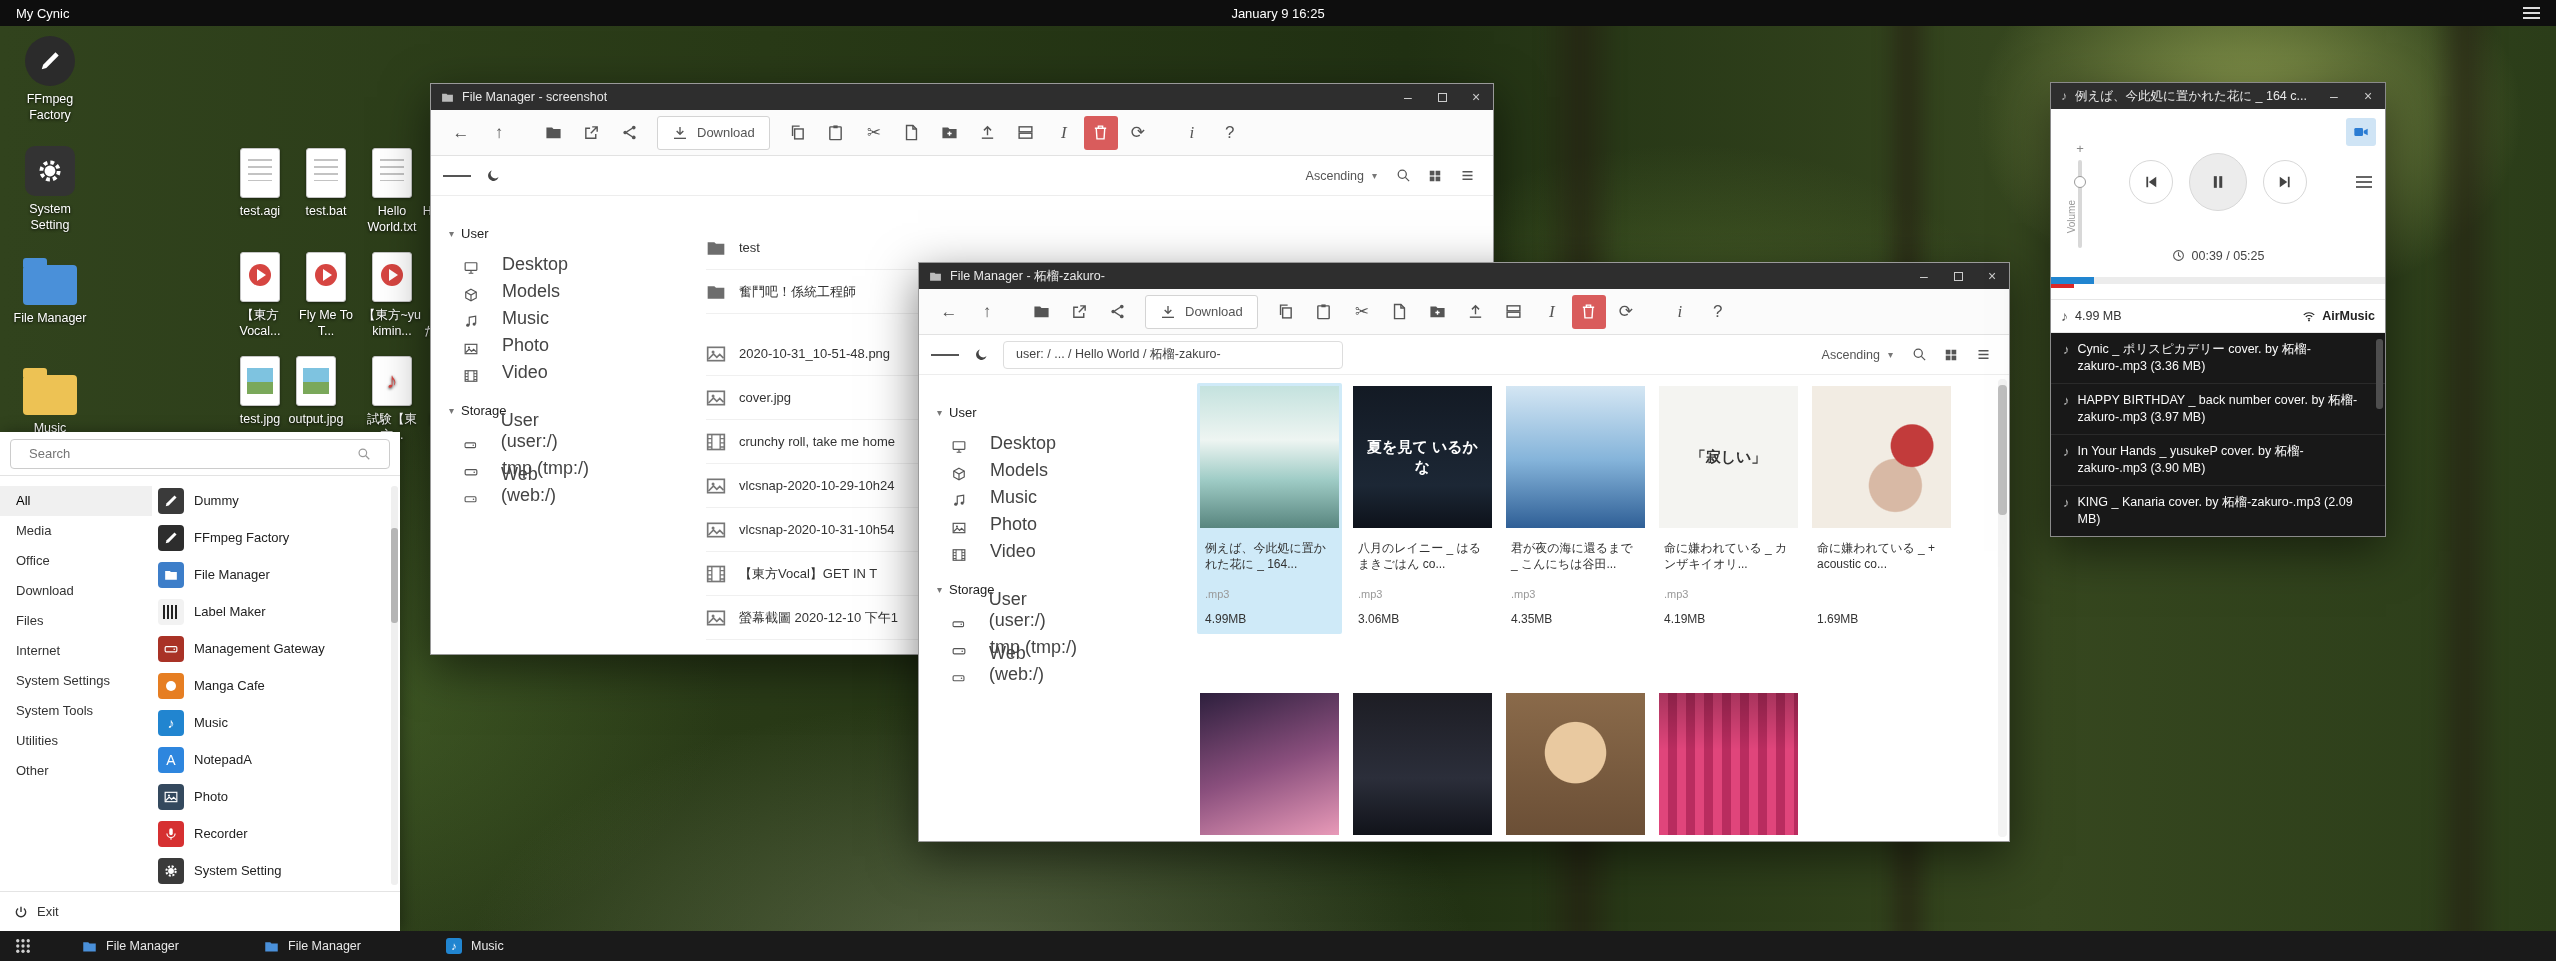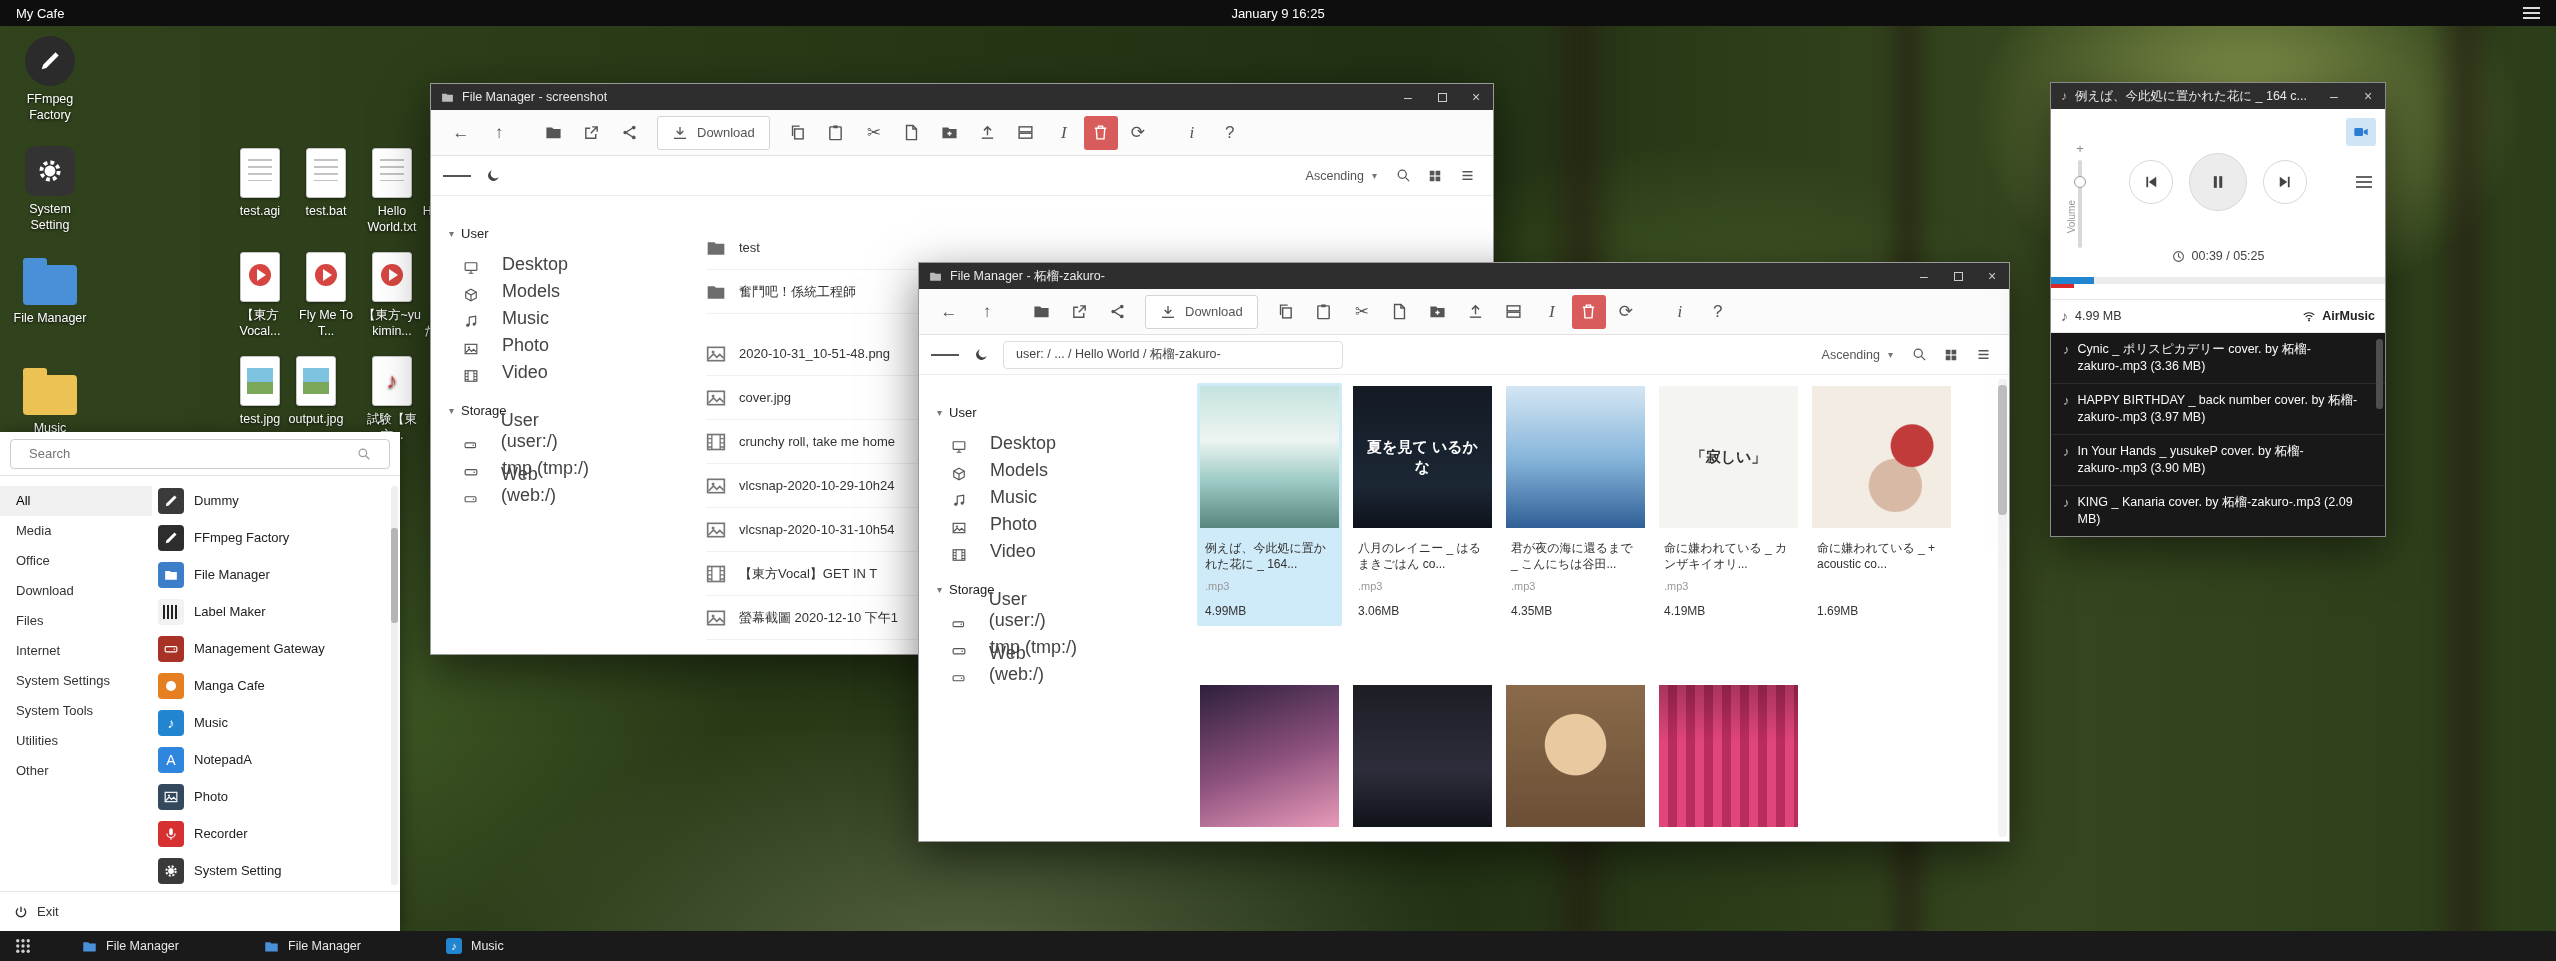--- a/index.html
+++ b/index.html
@@ -85,21 +85,21 @@
 .frow.fold svg.ic{color:#6d6d6d}
 .gapafter{margin-bottom:18px}
 
 .grid{padding:8px 30px 0 118px;display:grid;grid-template-columns:repeat(5,145px);column-gap:8px;row-gap:56px}
 .tile{width:145px;padding:3px 3px 8px;border-radius:2px}
 .tile.sel{background:#cfeaf8}
 .art{width:139px;height:142px;display:flex;align-items:center;justify-content:center;text-align:center;overflow:hidden}
 .arttxt{font-size:15px;font-weight:bold;line-height:20px;padding:0 8px}
 .atw{color:#fff}.atd{color:#333}
 .tname{margin-top:12px;font-size:12px;line-height:16px;height:32px;overflow:hidden;color:#333;padding:0 5px}
-.text{margin-top:8px;height:14px;font-size:11px;color:#999;padding:0 5px}
+.text{margin-top:16px;height:14px;font-size:11px;color:#999;padding:0 5px}
 .tsize{margin-top:10px;font-size:12px;color:#333;padding:0 5px}
 .art1{background:linear-gradient(180deg,#c4e2de 0%,#eef5f2 38%,#9fccc6 66%,#58857e 100%)}
 .art2{background:linear-gradient(180deg,#131a24,#1c2735 70%,#0d121a)}
 .art3{background:linear-gradient(180deg,#d4e6f3,#85b4da 52%,#2f5f96)}
 .art4{background:#f4f4f1}
 .art5{background:radial-gradient(circle at 72% 42%, #c23b3b 0 16%, transparent 17%),radial-gradient(circle at 60% 70%, #d8b9a5 0 20%, transparent 21%),#f2ece3}
 .art6{background:linear-gradient(160deg,#2d1f3d,#8a4f7d 52%,#e89ab8)}
 .art7{background:linear-gradient(180deg,#1d1d24,#2b2e3a 60%,#11131a)}
 .art8{background:radial-gradient(circle at 50% 42%, #e9c9a0 0 28%, transparent 29%),linear-gradient(180deg,#8a6a4a,#6b4f36)}
 .art9{background:radial-gradient(circle at 22% 22%, #c0392b 0 9%, transparent 10%),#f5f5f0}
@@ -115,21 +115,21 @@
 .vol .track{width:4px;height:88px;background:#d8d8d8;margin:4px auto 0;position:relative;border-radius:2px}
 .vol .hdl{position:absolute;left:50%;transform:translateX(-50%);top:16px;width:12px;height:12px;border-radius:50%;background:#fff;border:1px solid #9a9a9a}
 .vol .vlabel{writing-mode:vertical-rl;transform:rotate(180deg);font-size:10px;color:#999;position:absolute;left:-12px;top:40px}
 .transport{position:absolute;top:44px;left:50%;transform:translateX(-50%);display:flex;align-items:center;gap:16px}
 .cbtn{border-radius:50%;background:#fff;border:1px solid #d8d8d8;display:flex;align-items:center;justify-content:center;color:#444}
 .cbtn.small{width:44px;height:44px}
 .cbtn.big{width:58px;height:58px;background:#ececec}
 .cbtn svg.ic{width:18px;height:18px}
 .pmenu{position:absolute;right:13px;top:64px}
 .pmenu i{display:block;width:16px;height:2px;background:#666;margin:3px 0}
-.timerow{position:absolute;top:140px;left:0;right:0;display:flex;align-items:center;justify-content:center;gap:7px;font-size:12.5px;color:#444}
+.timerow{position:absolute;top:140px;left:0;right:0;display:flex;align-items:flex-start;justify-content:center;gap:7px;font-size:12.5px;color:#444}
 .timerow svg.ic{width:13px;height:13px;color:#555}
 .pbar{position:absolute;top:168px;left:0;right:0;height:7px;background:#ececec}
 .pbar i{display:block;height:100%;background:#2185d0}
 .bbar{position:absolute;top:175px;left:0;height:4px;background:#db2828}
 .inforow{position:absolute;top:190px;left:0;right:0;height:34px;border-top:1px solid #e6e6e6;border-bottom:1px solid #e6e6e6;display:flex;align-items:center;padding:0 10px;font-size:12.5px;color:#333}
 .inforow .note{color:#555;margin-right:7px;font-size:14px}
 .inforow .svc{margin-left:auto;display:flex;align-items:center;gap:6px;font-weight:bold;color:#222}
 .inforow .svc svg.ic{width:14px;height:14px}
 .plist{position:absolute;top:224px;left:0;right:0;bottom:0;background:#181818;overflow:hidden}
 .pitem{display:flex;gap:8px;padding:8px 24px 8px 12px;border-bottom:1px solid rgba(255,255,255,.08);color:#fafafa;font-size:12.5px;line-height:17px}
@@ -287,21 +287,21 @@
       </g>
     </symbol>
 </svg>
 
 <div class="bg"></div>
 <div class="trunk" style="left:1540px;width:80px"></div>
 <div class="trunk" style="left:1880px;width:55px"></div>
 <div class="trunk" style="left:2430px;width:70px"></div>
 
 <div class="topbar">
-  <span class="brand">My Cafe</span>
+  <span class="brand">My Cynic</span>
   <span class="clock">January 9 16:25</span>
   <div class="burger">
       <i></i>
       <i></i>
       <i></i>
     </div>
 </div>
 
 <div class="dicon" style="left:10px;top:36px">
   <div class="appic round">

